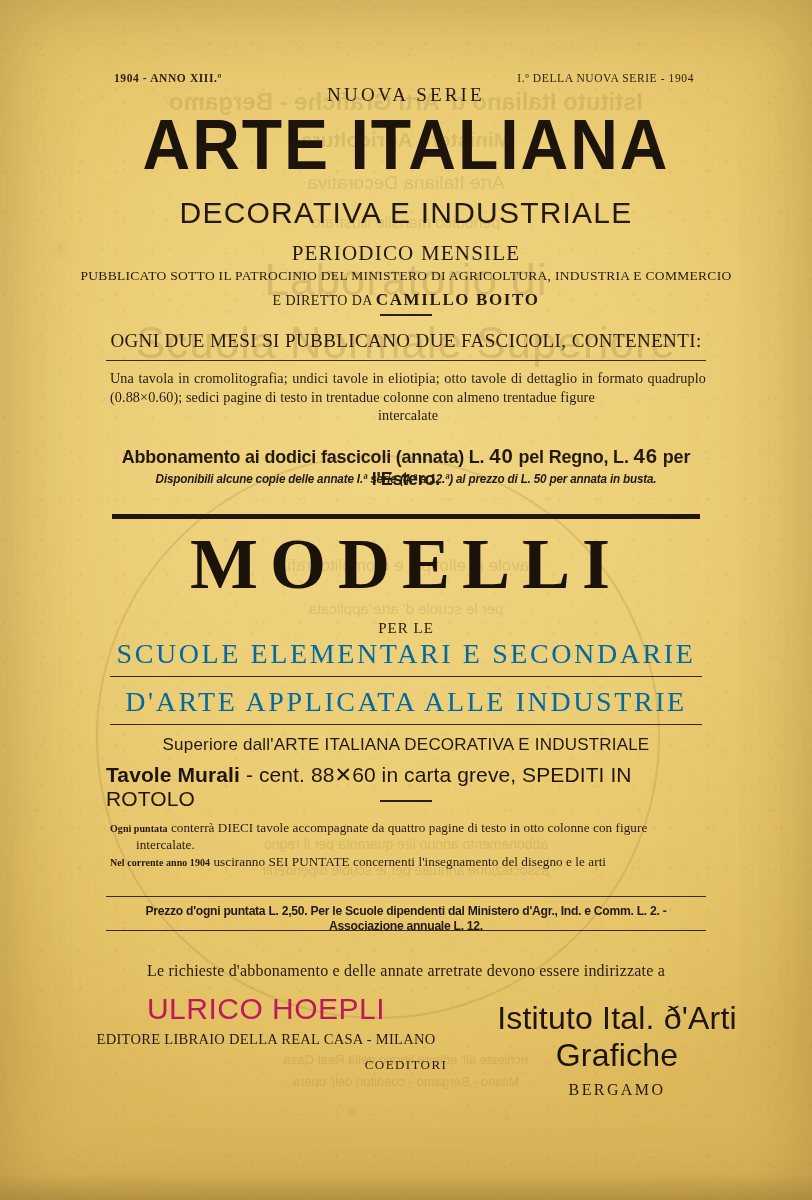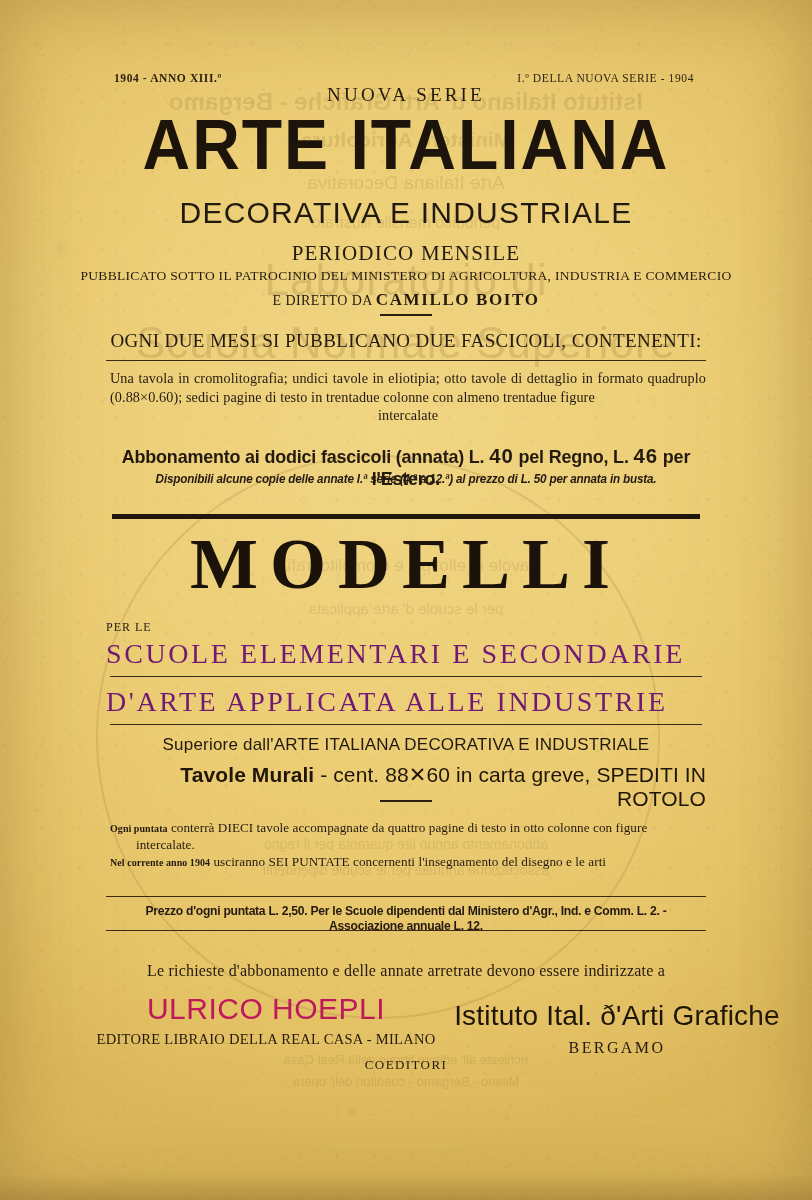--- a/index.html
+++ b/index.html
@@ -212,47 +212,48 @@
     text-align: center;
     font-family: "Liberation Serif", serif;
     font-weight: 700;
     font-size: 72px;
     letter-spacing: 12px;
     color: #1b130a;
     line-height: 1.08;
   }
   .perle {
     position: absolute; top: 620px; left: 106px; width: 600px;
-    font-size: 12px;
+    text-align: center;
+    font-size: 15px;
     font-variant: small-caps;
     letter-spacing: 1px;
   }
   .bigline {
     position: absolute; left: 106px; width: 600px;
-    text-align: left;
+    text-align: center;
     font-family: "Liberation Serif", serif;
     font-size: 28px;
     letter-spacing: 2.6px;
-    color: #701a75;
+    color: #0369a1;
   }
   .ul-line {
     position: absolute; left: 110px; width: 592px; height: 1.3px;
     background: #3a2a16;
   }
   .estratti {
     position: absolute; top: 735px; left: 106px; width: 600px;
     text-align: center;
     font-family: "Liberation Sans", sans-serif;
     font-size: 17px;
     letter-spacing: .2px;
     color: #22190f;
   }
   .tavole {
     position: absolute; top: 763px; left: 106px; width: 600px;
-    text-align: right;
+    text-align: left;
     font-family: "Liberation Sans", sans-serif;
     font-size: 21px;
     letter-spacing: .1px;
     color: #1f1609;
   }
   .tavole b { font-weight: 700; }
   .para {
     position: absolute; left: 110px; width: 596px;
     font-size: 13.2px;
     line-height: 1.28;
@@ -285,21 +286,21 @@
     text-align: center;
   }
   .pub-name-l {
     font-family: "Liberation Sans", sans-serif;
     font-size: 30px;
     letter-spacing: .5px;
     color: #be185d;
   }
   .pub-name-r {
     font-family: "Liberation Sans", sans-serif;
-    font-size: 28px;
+    font-size: 32px;
     letter-spacing: .2px;
     color: #1e1509;
   }
   .pub-sub-l {
     margin-top: 5px;
     font-size: 14.5px;
     font-variant: small-caps;
     letter-spacing: .3px;
   }
   .pub-sub-r {

